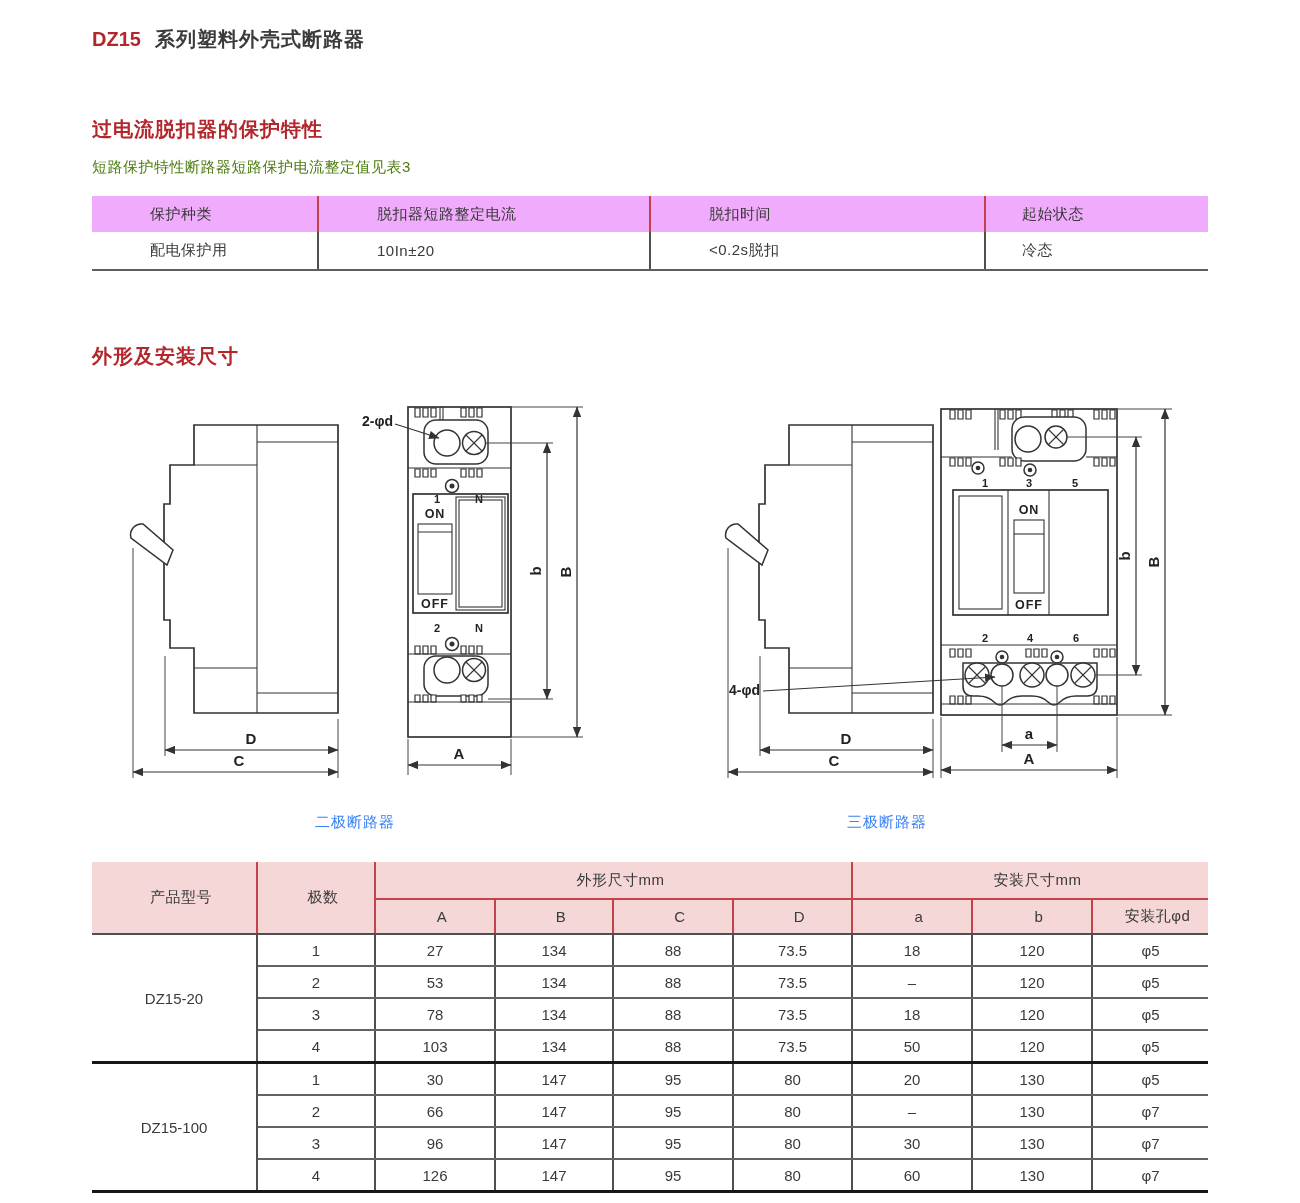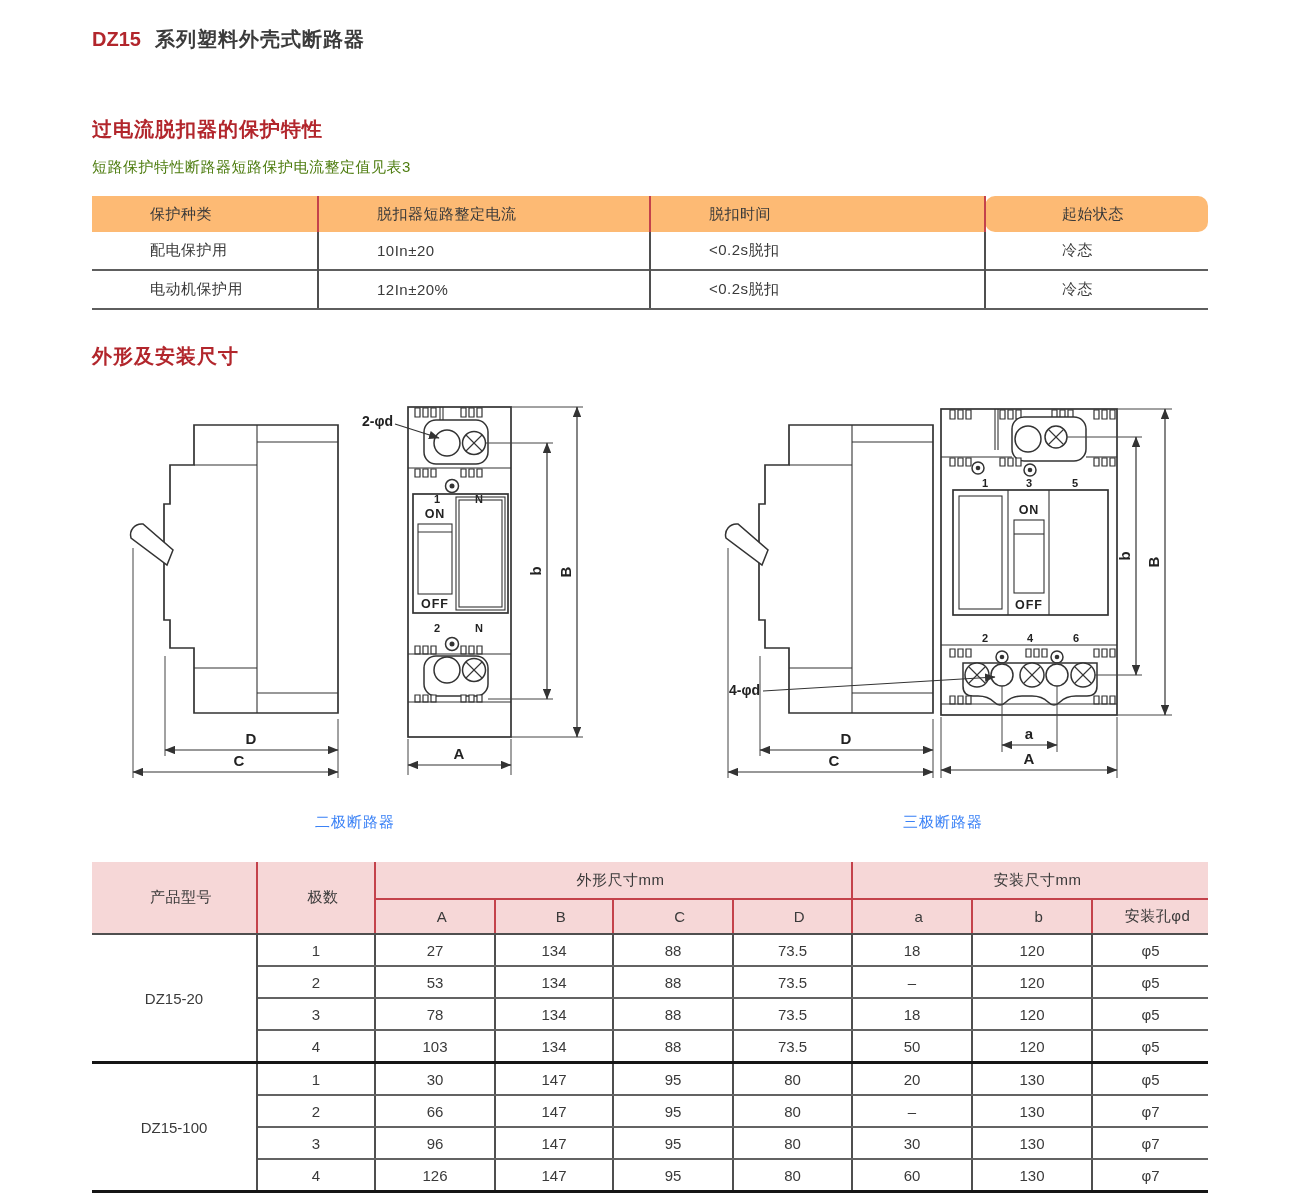--- a/index.html
+++ b/index.html
@@ -13,23 +13,23 @@
   .doc-title{left:92px;top:26px;font-size:20px;font-weight:bold;color:#3b3b3b;letter-spacing:1px;}
   .doc-title .code{color:#b2262c;margin-right:14px;letter-spacing:0;}
   .sec-heading{font-size:20px;font-weight:bold;color:#b2262c;letter-spacing:1px;}
   .sec1{left:92px;top:116px;}
   .sec2{left:92px;top:343px;}
   .note{left:92px;top:158px;font-size:15px;color:#4d7c0f;letter-spacing:.5px;}
   
   table{border-collapse:collapse;table-layout:fixed;font-size:15px;color:#3a3a3a;}
   .t1-wrap{left:92px;top:196px;}
   .t1{width:1116px;}
-  .t1 th{background:#fdba74;font-weight:normal;text-align:left;height:36px;
+  .t1 th{background:#f0abfc;font-weight:normal;text-align:left;height:36px;
          border-right:2px solid #c4424b;padding:0 0 0 58px;letter-spacing:.5px;}
-  .t1 th.lc,.t1 td.lc{border-right:none;padding-left:76px;border-radius:10px;}
+  .t1 th.lc,.t1 td.lc{border-right:none;padding-left:36px;}
   .t1 td{text-align:left;height:37px;border-right:2px solid #4f4f4f;padding:0 0 0 58px;letter-spacing:.5px;}
   .t1 tr.r2 td{border-top:2px solid #5e5e5e;}
   .t1 tbody tr:last-child td{border-bottom:2px solid #5e5e5e;}
   .t2-wrap{left:92px;top:862px;}
   .t2{width:1116px;}
   .t2 th{background:#f6d7d7;font-weight:normal;text-align:center;letter-spacing:.5px;padding-left:15px;}
   .t2 tr.h1 th{height:34px;}
   .t2 tr.h2 th{height:31px;}
   .t2 .rr{border-right:2px solid #c4424b;}
   .t2 .rb{border-bottom:2px solid #c4424b;}
@@ -75,26 +75,20 @@
         <th>保护种类</th>
         <th>脱扣器短路整定电流</th>
         <th>脱扣时间</th>
         <th class="lc">起始状态</th>
       </tr>
     </thead>
     <tbody>
       <tr>
         <td>配电保护用</td>
         <td>10In±20</td>
-        <td>&lt;0.2s脱扣</td>
-        <td class="lc">冷态</td>
-      </tr>
-      <tr class="r2">
-        <td>电动机保护用</td>
-        <td>12In±20%</td>
         <td>&lt;0.2s脱扣</td>
         <td class="lc">冷态</td>
       </tr>
     </tbody>
   </table>
 </div>
 
 <div class="abs sec-heading sec2">外形及安装尺寸</div>
 
 <svg class="abs" style="left:105px;top:394px;" width="560" height="420" viewBox="0 0 560 420">
@@ -299,21 +293,21 @@
     <g>
       <line class="ext" x1="417" y1="1" x2="472" y2="1"></line>
       <line class="ext" x1="417" y1="307" x2="472" y2="307"></line>
       <line class="dim" x1="465" y1="1" x2="465" y2="307" marker-start="url(#arR)" marker-end="url(#arR)"></line>
       <text class="dimlab" x="459" y="154" text-anchor="middle" transform="rotate(-90 459 154)">B</text>
     </g>
   </g>
 </svg>
 
 <div class="abs caption" style="left:315px;top:813px;">二极断路器</div>
-<div class="abs caption" style="left:903px;top:813px;">三极断路器</div>
+<div class="abs caption" style="left:847px;top:813px;">三极断路器</div>
 
 <div class="abs t2-wrap">
   <table class="t2">
     <colgroup>
       <col style="width:165px">
         <col style="width:118px">
         <col style="width:120px">
         <col style="width:118px">
       <col style="width:120px">
         <col style="width:119px">

